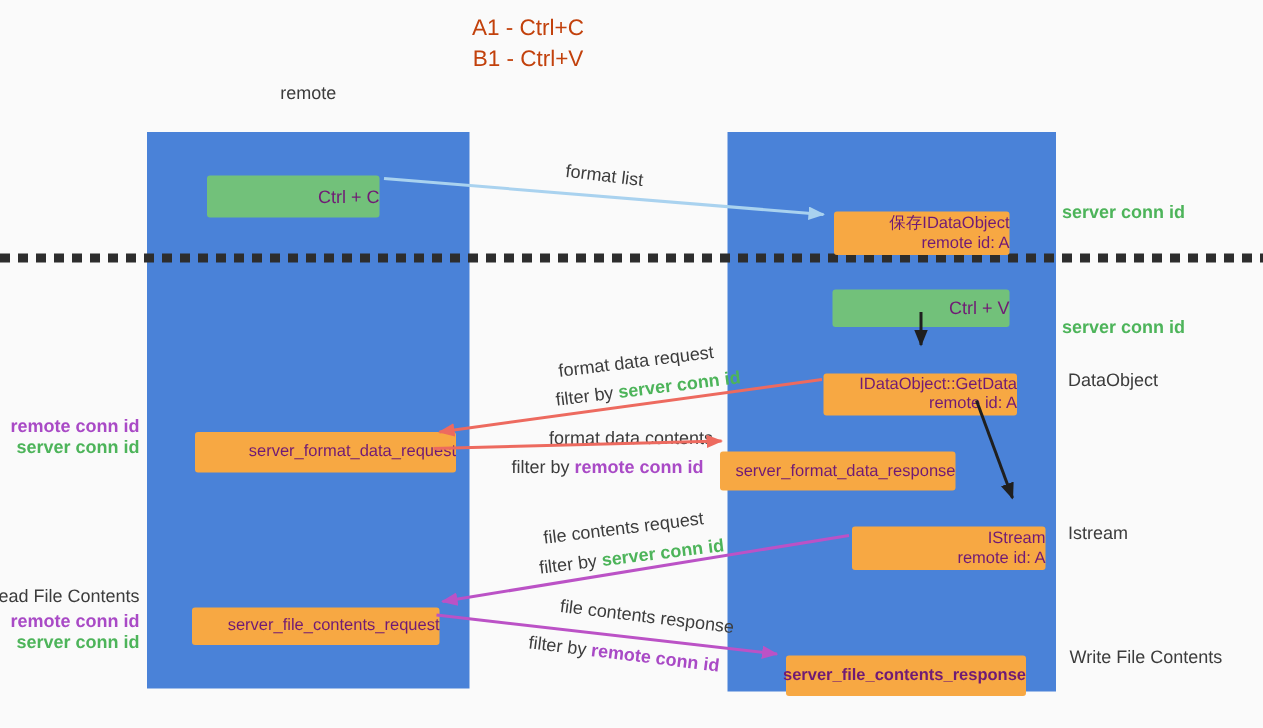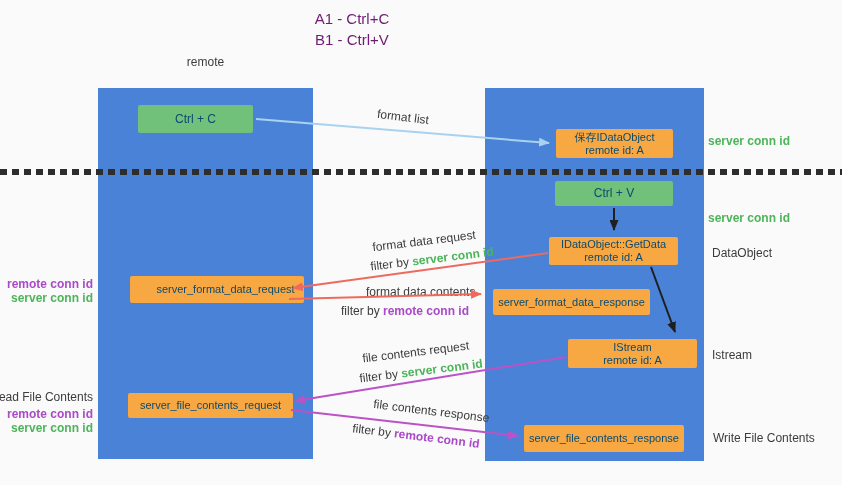--- a/index.html
+++ b/index.html
@@ -2,50 +2,50 @@
 <html><head>
 <meta charset="utf-8">
 <style>
   html,body{margin:0;padding:0;}
   .canvas{
     position:relative;width:842px;height:485px;background:#fafafa;
     font-family:"Liberation Sans",sans-serif;overflow:hidden;color:#3c3c3c;
   }
   .title{
     position:absolute;left:0;top:8px;width:704px;text-align:center;
-    font-size:15px;line-height:21px;color:#701a75;z-index:3;
+    font-size:15px;line-height:21px;color:#c2410c;z-index:3;
   }
   .col{position:absolute;background:#4a82d8;z-index:1;}
   .col-left{left:98px;top:88px;width:215px;height:371px;}
   .col-right{left:485px;top:88px;width:219px;height:373px;}
   .col-header{
     position:absolute;top:55px;text-align:center;font-size:12px;line-height:15px;z-index:3;
   }
   .col-header.left{left:98px;width:215px;}
   .col-header.right{left:485px;width:219px;}
   .dotted{
     position:absolute;left:0;top:169px;width:842px;height:6px;z-index:2;
     background:repeating-linear-gradient(to right,#2d2d2d 0 7px,transparent 7px 12px);
   }
   .node{
-    position:absolute;display:flex;flex-direction:column;align-items:center;
-    justify-content:center;color:#0c4a6e;text-align:center;border-radius:2px;
-    font-size:11px;line-height:13px;z-index:3;white-space:nowrap;
+    position:absolute;display:flex;flex-direction:column;align-items:flex-end;
+    justify-content:center;color:#701a75;text-align:center;border-radius:2px;
+    font-size:11px;line-height:13px;z-index:3;white-space:nowrap;margin-top:12px;
   }
   .node.green{background:#72c17a;font-size:12px;}
   .node.orange{background:#f7a843;}
   .n-ctrl-c{left:138px;top:105px;width:115px;height:28px;}
   .n-save{left:556px;top:129px;width:117px;height:29px;}
   .n-ctrl-v{left:555px;top:181px;width:118px;height:25px;}
   .n-getdata{left:549px;top:237px;width:129px;height:28px;}
   .n-fmt-req{left:130px;top:276px;width:157px;height:27px;padding-left:17px;}
-  .n-fmt-res{left:493px;top:289px;width:157px;height:26px;}
+  .n-fmt-res{left:480px;top:289px;width:157px;height:26px;}
   .n-istream{left:568px;top:339px;width:129px;height:29px;}
   .n-file-req{left:128px;top:393px;width:165px;height:25px;}
-  .n-file-res{left:524px;top:425px;width:160px;height:27px;}
+  .n-file-res{left:524px;top:425px;width:160px;height:27px;font-weight:bold;}
   .lbl{position:absolute;font-size:12px;color:#3c3c3c;white-space:nowrap;z-index:3;line-height:14px;}
   .g{color:#4db45a;font-weight:bold;}
   .p{color:#a94ac6;font-weight:bold;}
   .right-align{text-align:right;}
   .rot-up{transform:rotate(-7deg);}
   .rot-down{transform:rotate(7deg);}
   svg.arrows{position:absolute;left:0;top:0;z-index:4;pointer-events:none;}
 </style>
 </head>
 <body>

